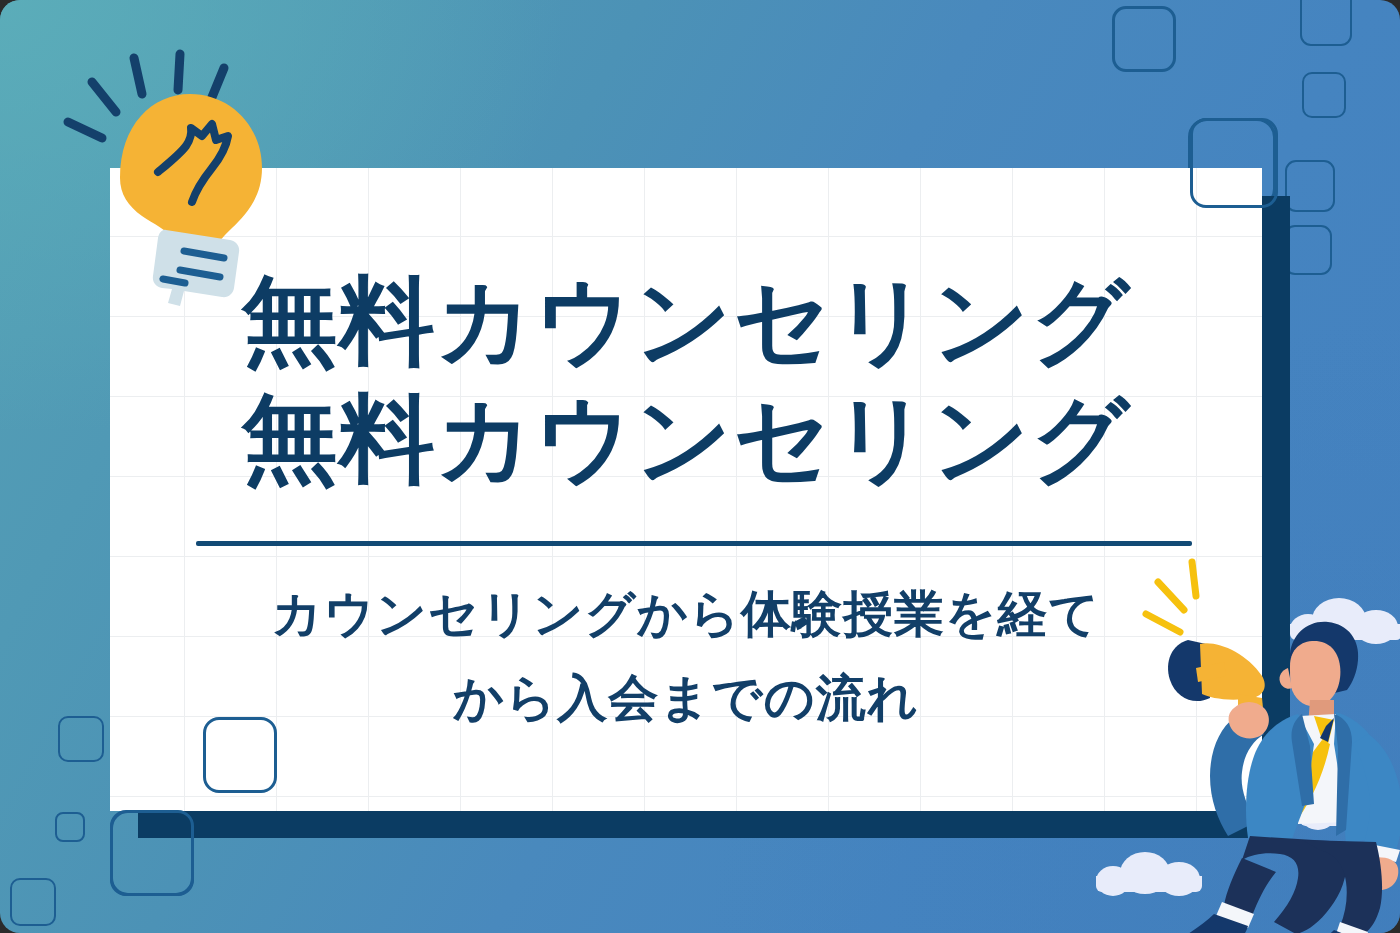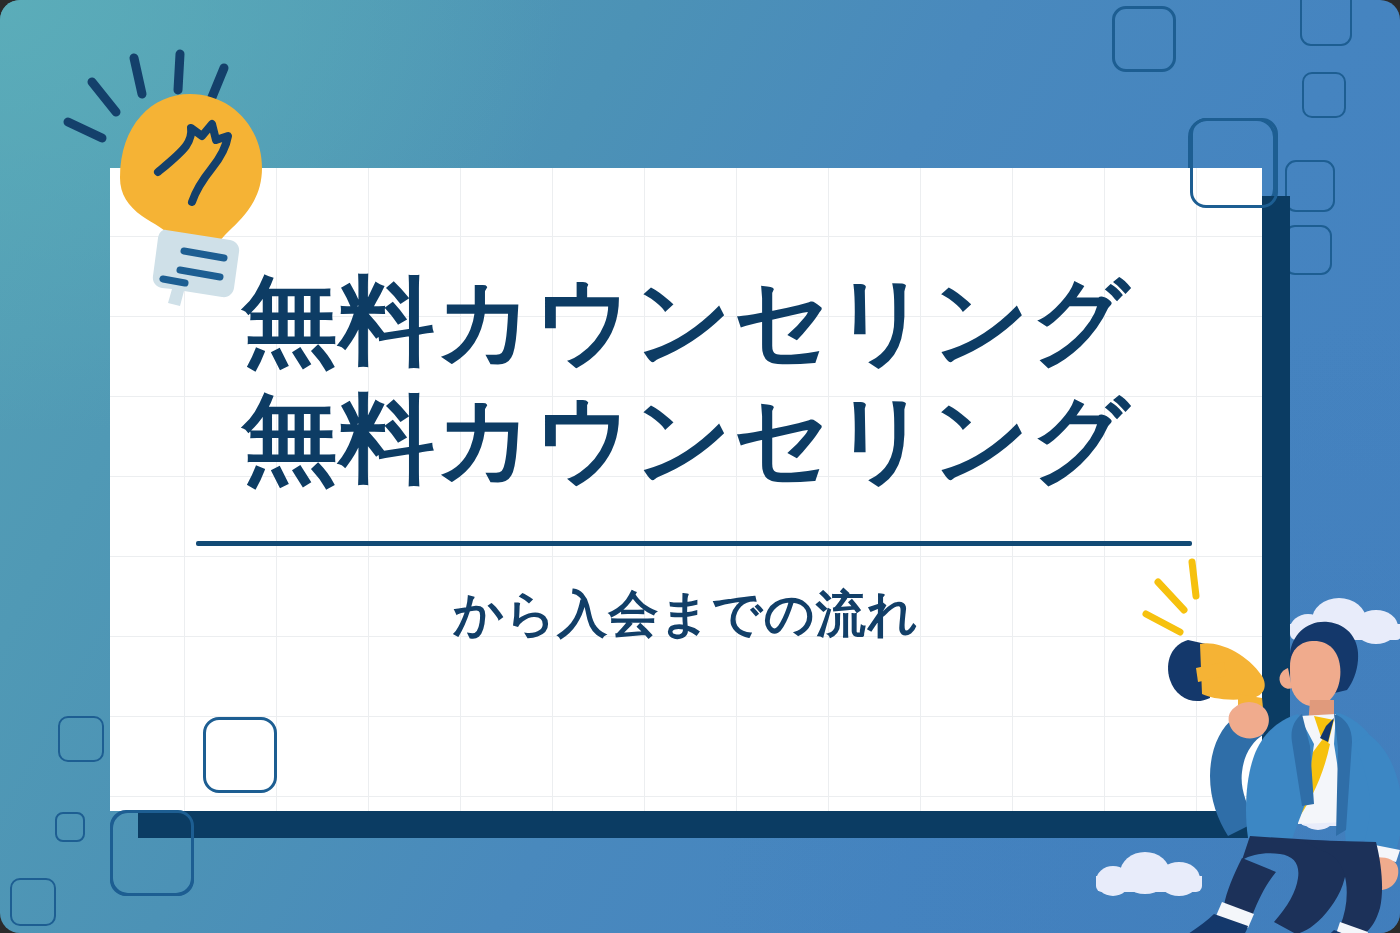--- a/index.html
+++ b/index.html
@@ -196,20 +196,21 @@
   <div class="rsq" style="left:110px; top:810px; width:84px; height:86px;"></div>
 
   <div class="headline">
     <div>無料カウンセリング</div>
     <div>無料カウンセリング</div>
   </div>
 
   <div class="divider"></div>
 
   <div class="subtitle">
+    <div>カウンセリングから体験授業を経て</div>
     <div>から入会までの流れ</div>
   </div>
 
   <div class="bulb">
     <svg viewBox="0 0 230 250" width="230" height="250">
       <g stroke="#14406b" stroke-width="9" stroke-linecap="round" fill="none">
         <line x1="6" y1="70" x2="40" y2="86"></line>
         <line x1="30" y1="30" x2="54" y2="60"></line>
         <line x1="72" y1="6" x2="80" y2="42"></line>
         <line x1="118" y1="2" x2="116" y2="38"></line>

